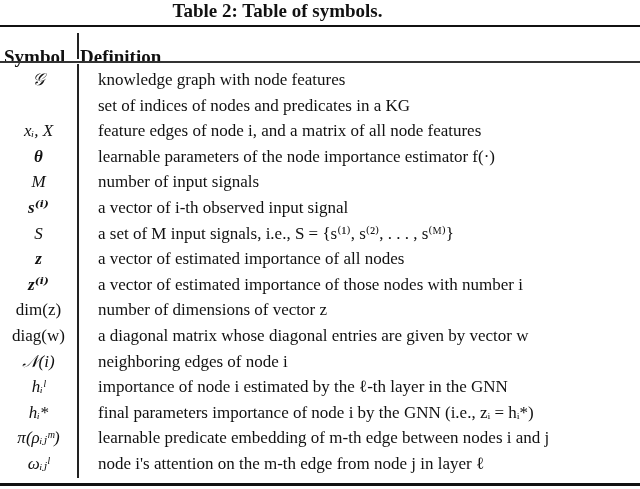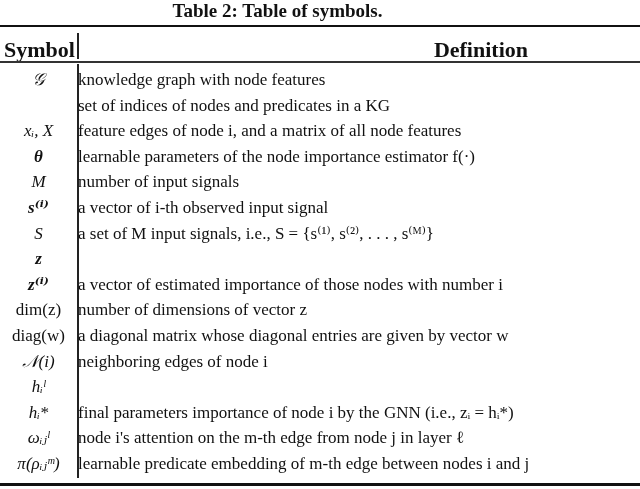--- a/index.html
+++ b/index.html
@@ -2,29 +2,29 @@
 <html><head>
 <meta charset="utf-8">
 <style>
   html, body { margin:0; padding:0; background:#ffffff; }
   body { width:640px; height:489px; overflow:hidden; font-family:"Liberation Serif","DejaVu Serif",serif; color:#111; }
   .title { position:absolute; top:0; left:0; width:555px; text-align:center; font-weight:bold; font-size:19px; line-height:22px; }
   .rule-top { position:absolute; top:25px; left:0; width:640px; height:2px; background:#111; }
   .rule-mid { position:absolute; top:61px; left:0; width:640px; height:1.5px; background:#333; }
   .rule-bot { position:absolute; top:483px; left:0; width:640px; height:2.5px; background:#111; }
   .vline { position:absolute; left:77px; width:1.5px; background:#222; }
-  .hdr { position:absolute; top:37px; height:26px; line-height:26px; font-weight:bold; font-size:22px; }
+  .hdr { position:absolute; top:44px; height:26px; line-height:26px; font-weight:bold; font-size:19px; }
   .hdr-sym { left:4px; width:70px; text-align:left; }
-  .hdr-def { left:80px; width:448px; text-align:right; }
+  .hdr-def { left:80px; width:448px; text-align:left; }
   .rows { position:absolute; top:67px; left:0; width:640px; }
   .row { position:relative; height:25.6px; line-height:25.6px; font-size:17px; white-space:nowrap; }
   .sym { position:absolute; left:0; width:77px; text-align:center; font-style:italic; }
   .sym.bold { font-weight:bold; }
   .sym.up { font-style:normal; }
-  .def { position:absolute; left:78px; }
+  .def { position:absolute; left:98px; }
 </style>
 </head>
 <body>
 
 <div class="title">Table 2: Table of symbols.</div>
 <div class="rule-top"></div>
 
 <div class="vline" style="top:33px;height:26px;"></div>
 <div class="hdr hdr-sym">Symbol</div>
 <div class="hdr hdr-def">Definition</div>
@@ -55,47 +55,49 @@
   <div class="row">
     <span class="sym bold">s⁽ⁱ⁾</span>
     <span class="def">a vector of i-th observed input signal</span>
   </div>
   <div class="row">
     <span class="sym">S</span>
     <span class="def">a set of M input signals, i.e., S = {s⁽¹⁾, s⁽²⁾, . . . , s⁽ᴹ⁾}</span>
   </div>
   <div class="row">
     <span class="sym bold">z</span>
+    <span class="def">a vector of estimated importance of all nodes</span>
   </div>
   <div class="row">
     <span class="sym bold">z⁽ⁱ⁾</span>
     <span class="def">a vector of estimated importance of those nodes with number i</span>
   </div>
   <div class="row">
     <span class="sym up">dim(z)</span>
     <span class="def">number of dimensions of vector z</span>
   </div>
   <div class="row">
     <span class="sym up">diag(w)</span>
     <span class="def">a diagonal matrix whose diagonal entries are given by vector w</span>
   </div>
   <div class="row">
     <span class="sym">𝒩(i)</span>
     <span class="def">neighboring edges of node i</span>
   </div>
   <div class="row">
     <span class="sym">hᵢˡ</span>
+    <span class="def">importance of node i estimated by the ℓ-th layer in the GNN</span>
   </div>
   <div class="row">
     <span class="sym">hᵢ*</span>
     <span class="def">final parameters importance of node i by the GNN (i.e., zᵢ = hᵢ*)</span>
   </div>
   <div class="row">
+    <span class="sym">π(ρᵢⱼᵐ)</span>
+    <span class="def">learnable predicate embedding of m-th edge between nodes i and j</span>
+  </div>
+  <div class="row">
     <span class="sym">ωᵢⱼˡ</span>
     <span class="def">node i's attention on the m-th edge from node j in layer ℓ</span>
-  </div>
-  <div class="row">
-    <span class="sym">π(ρᵢⱼᵐ)</span>
-    <span class="def">learnable predicate embedding of m-th edge between nodes i and j</span>
   </div>
 </div>
 
 <div class="rule-bot"></div>
 
 </body></html>

